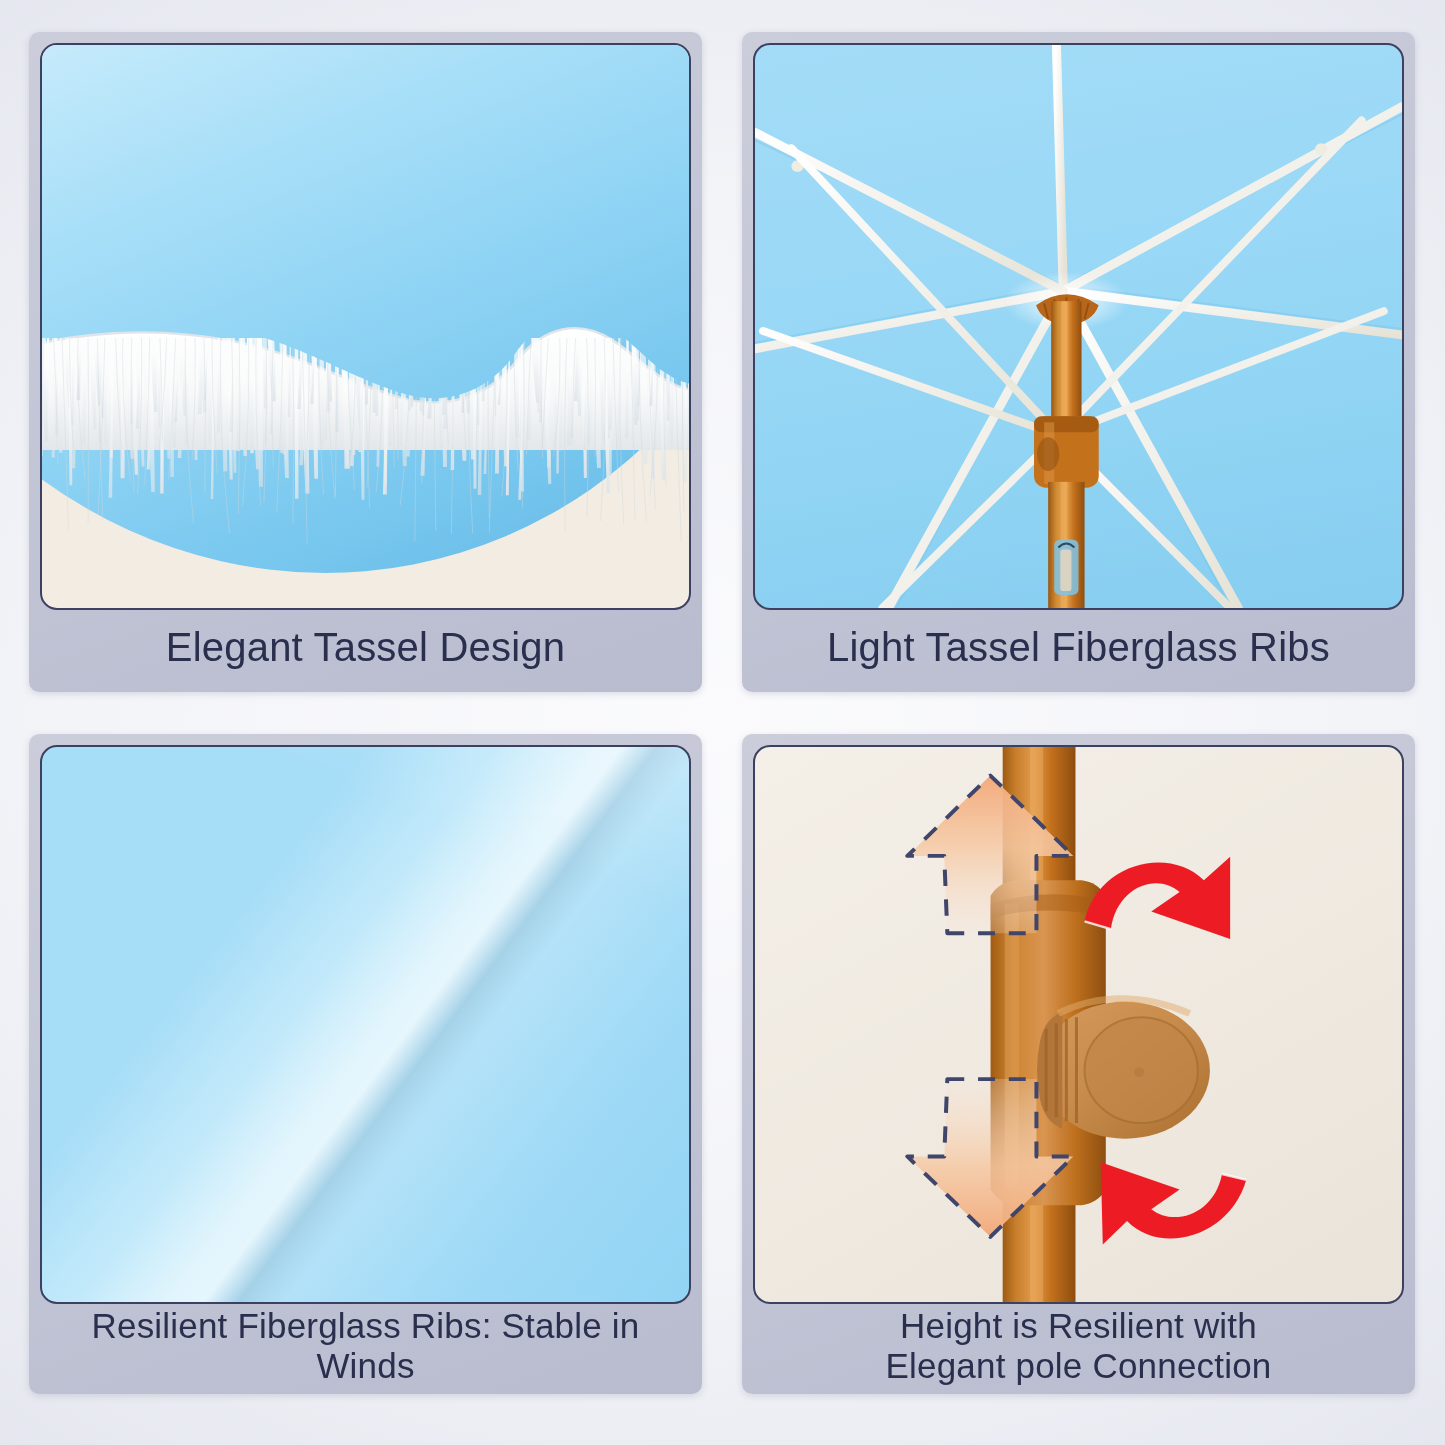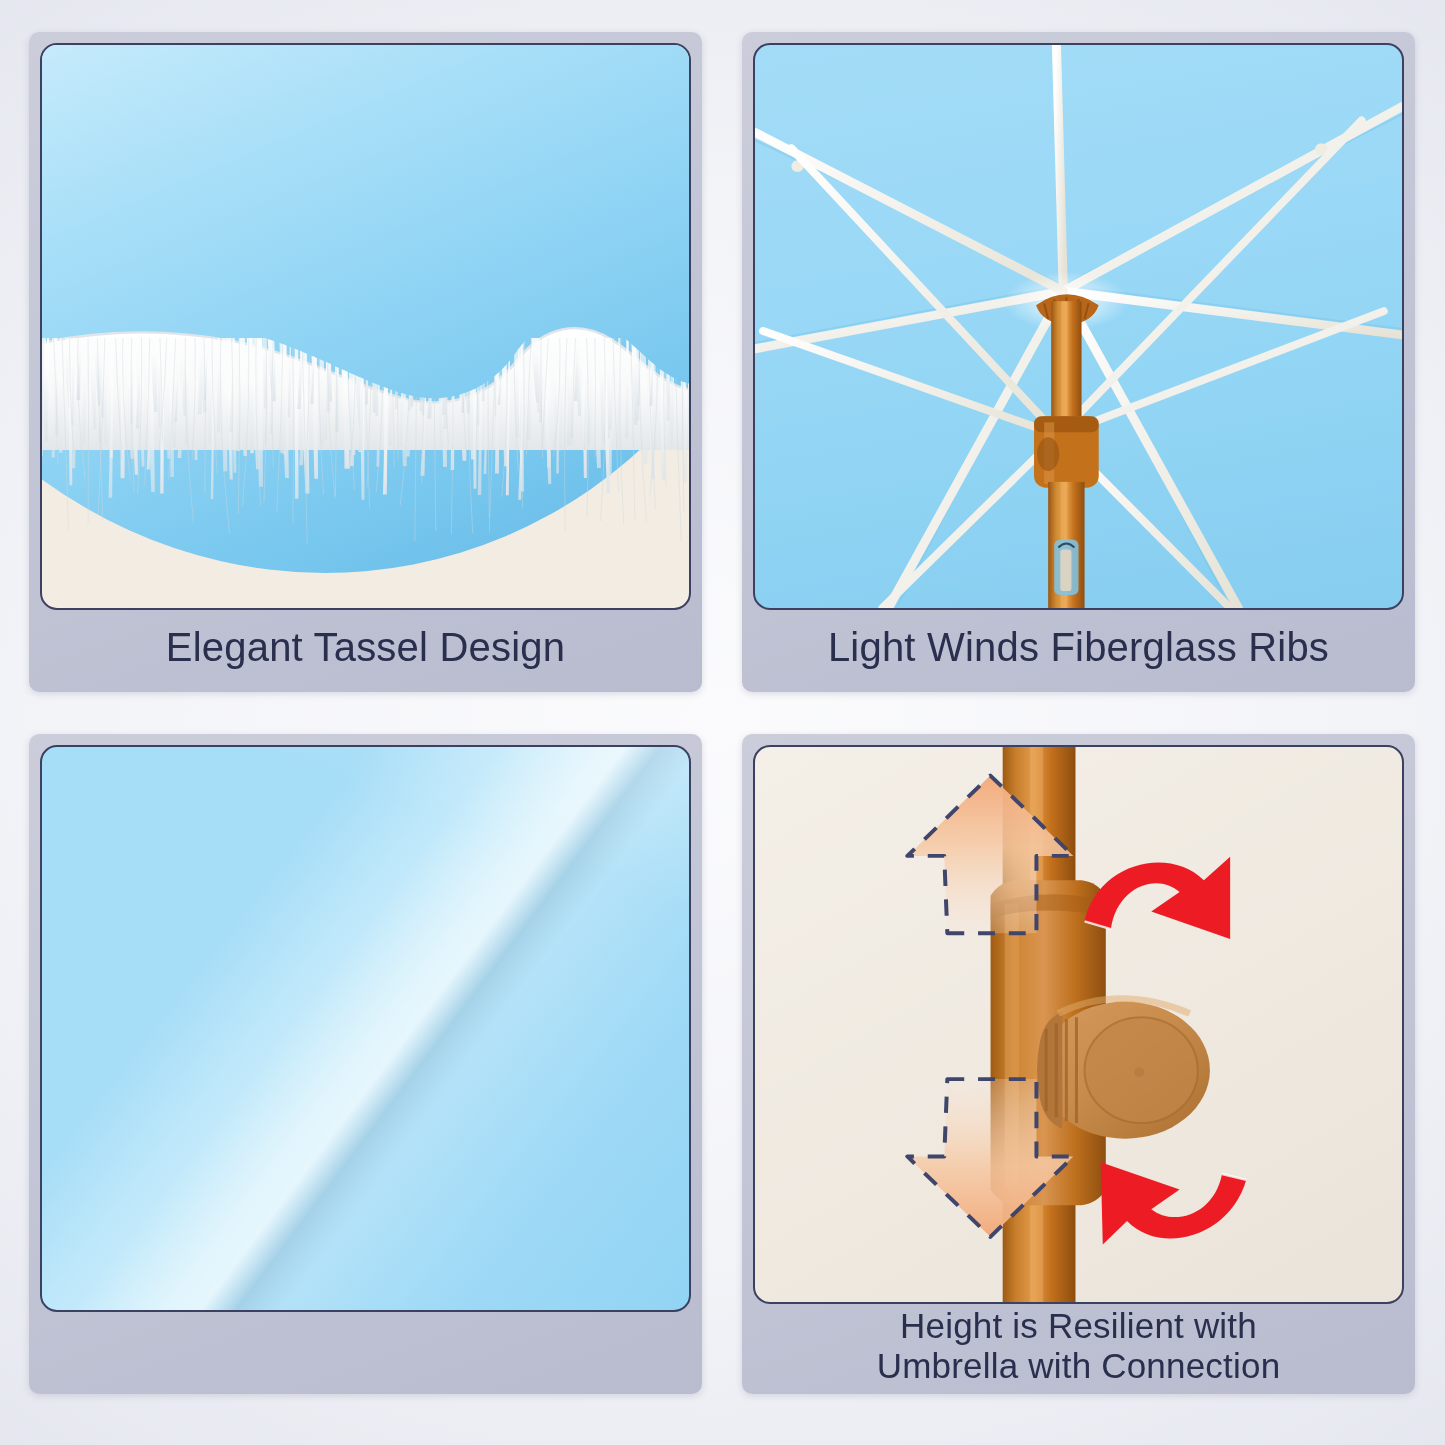--- a/index.html
+++ b/index.html
@@ -502,31 +502,31 @@
           <rect x="290" y="440" width="36" height="127" fill="url(#poleg)"></rect>
           <rect x="302" y="440" width="7" height="127" fill="#f0b05c" opacity=".5"></rect>
 
           <g>
             <rect x="296" y="498" width="24" height="56" rx="6" fill="#7fc4e8" opacity=".85"></rect>
             <rect x="302" y="508" width="11" height="42" rx="3" fill="#d9d3c4"></rect>
             <path d="M300 506 q8 -8 16 0" fill="none" stroke="#2b4a63" stroke-width="2"></path>
           </g>
         </svg>
       </div>
-      <div class="caption">Light Winds Fiberglass Ribs</div>
+      <div class="caption">Light Tassel Fiberglass Ribs</div>
     </div>
 
     <div class="card">
       <div class="photo p3">
         <div class="seam"></div>
         <div class="seam2"></div>
       </div>
       <div class="caption two-line">
         <span>
-          <br>
+          <span>Resilient Fiberglass Ribs: Stable in Winds</span><br>
         </span>
       </div>
     </div>
 
     <div class="card">
       <div class="photo p4">
         <svg viewBox="0 0 640 567" preserveAspectRatio="none" width="100%" height="100%">
           <defs>
             <linearGradient id="poleg2" x1="0" y1="0" x2="1" y2="0">
               <stop offset="0%" stop-color="#9d5a13"></stop>
@@ -600,19 +600,19 @@
           <g>
             <path d="M486 442 C 470 500, 402 520, 368 484 L 344 508 L 342 424 L 420 452 L 392 472
                      C 414 490, 454 478, 462 436 Z" fill="#ed1c24"></path>
             <path d="M486 442 l-24 -6" stroke="#ffffff" stroke-width="2.5" opacity=".8"></path>
           </g>
         </svg>
       </div>
       <div class="caption two-line">
         <span>
           <span>Height is Resilient with</span><br>
-          <span>Umbrella with Connection</span>
+          <span>Elegant pole Connection</span>
         </span>
       </div>
     </div>
 
   </div>
 </div>
 
 </body></html>

